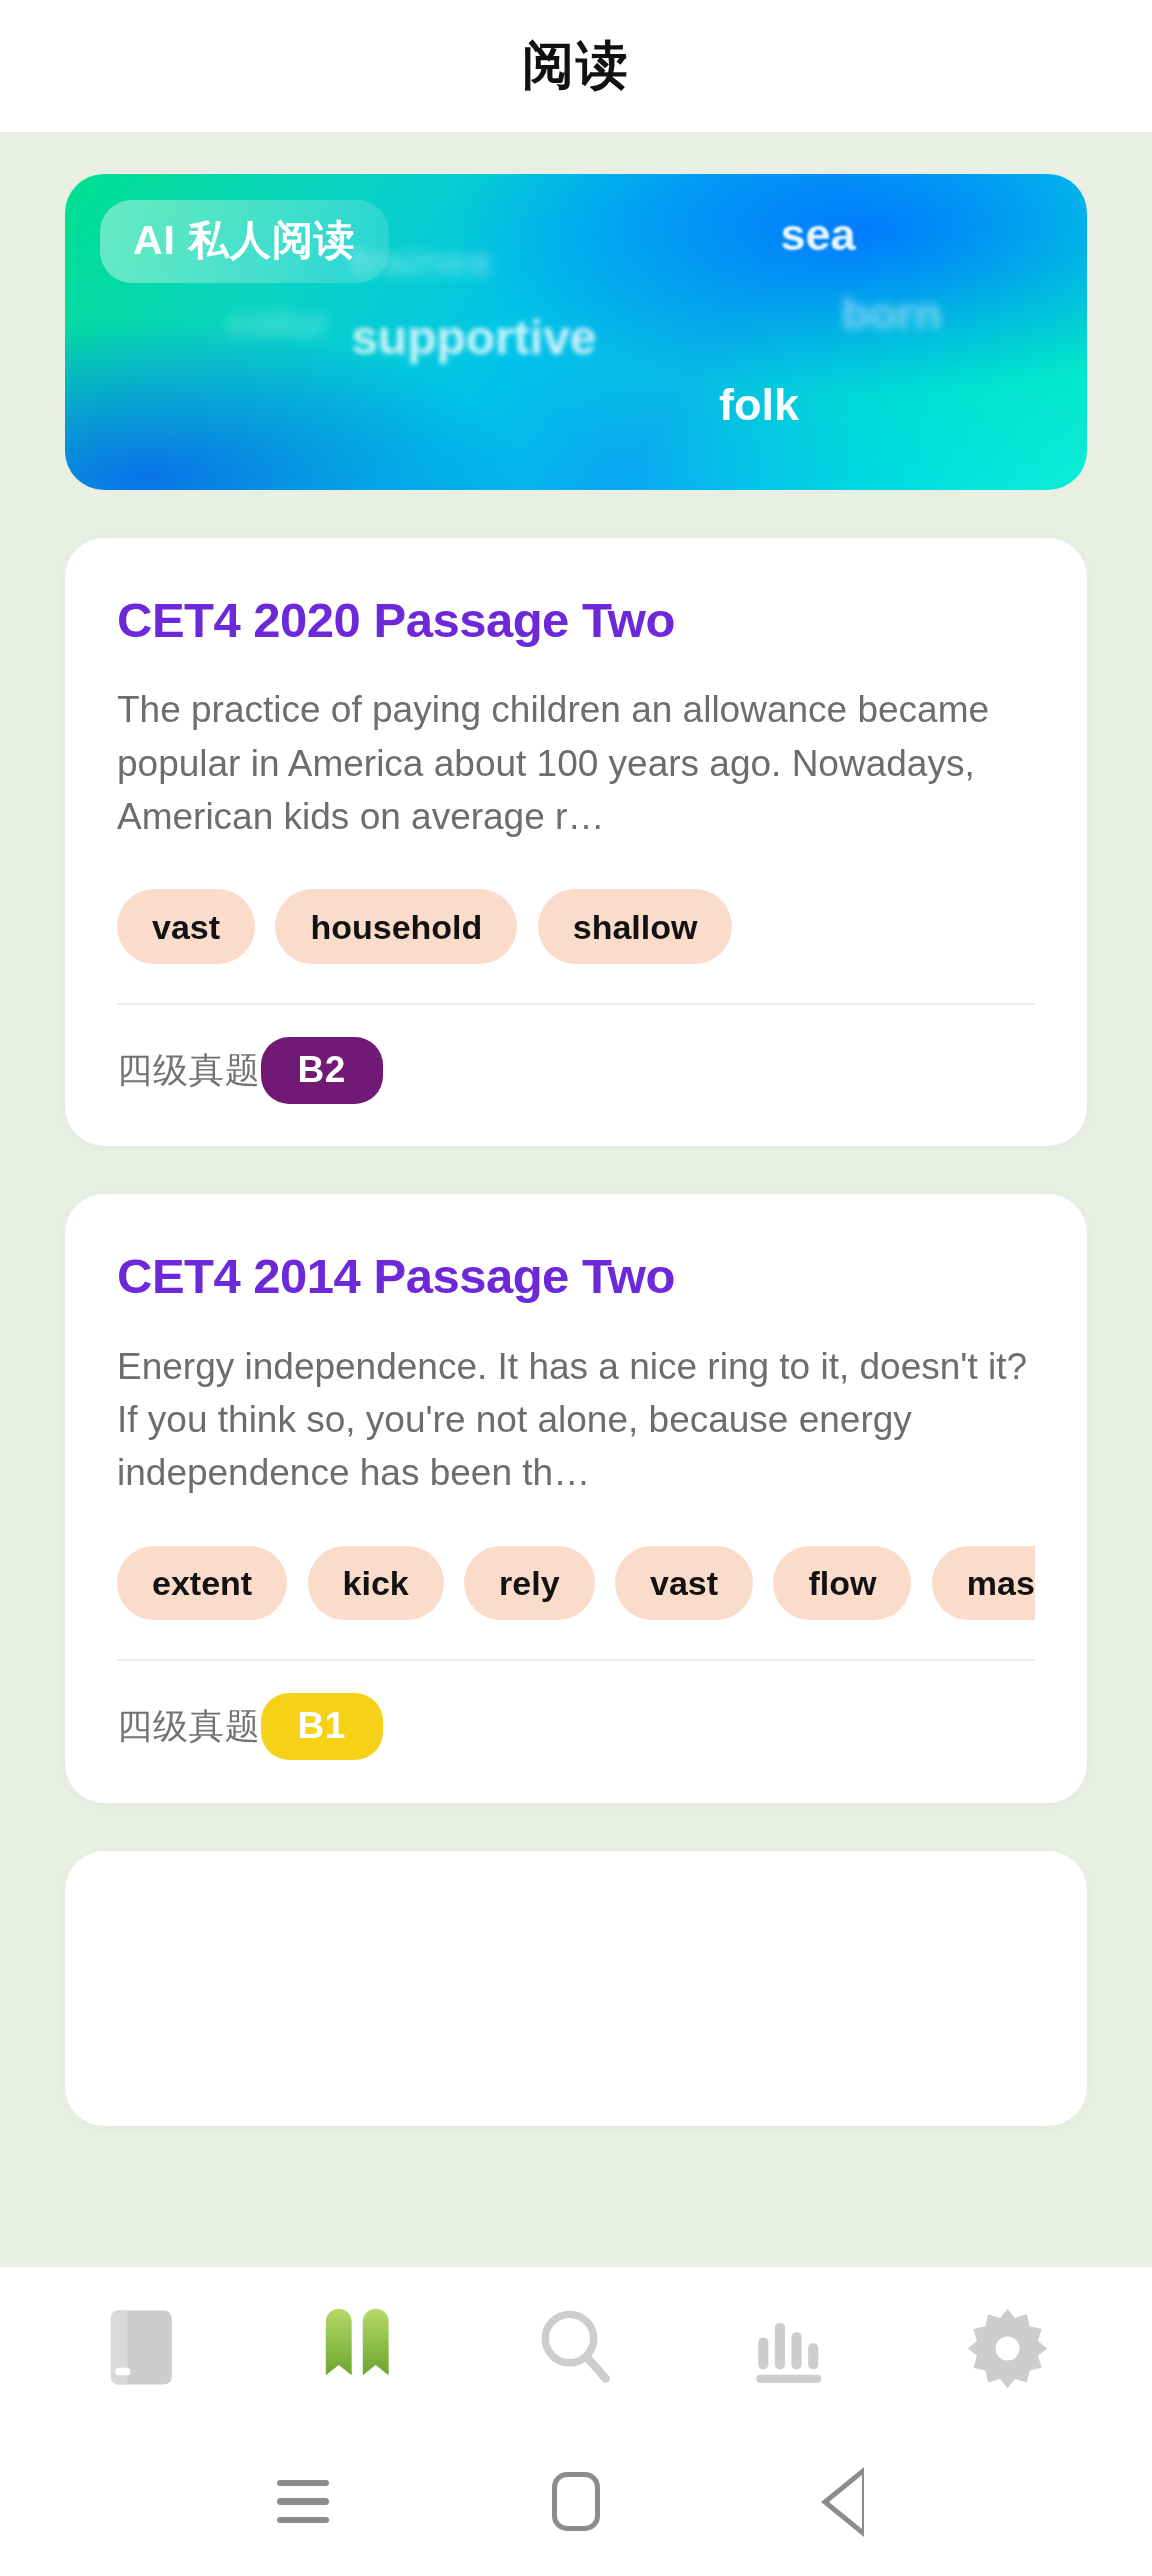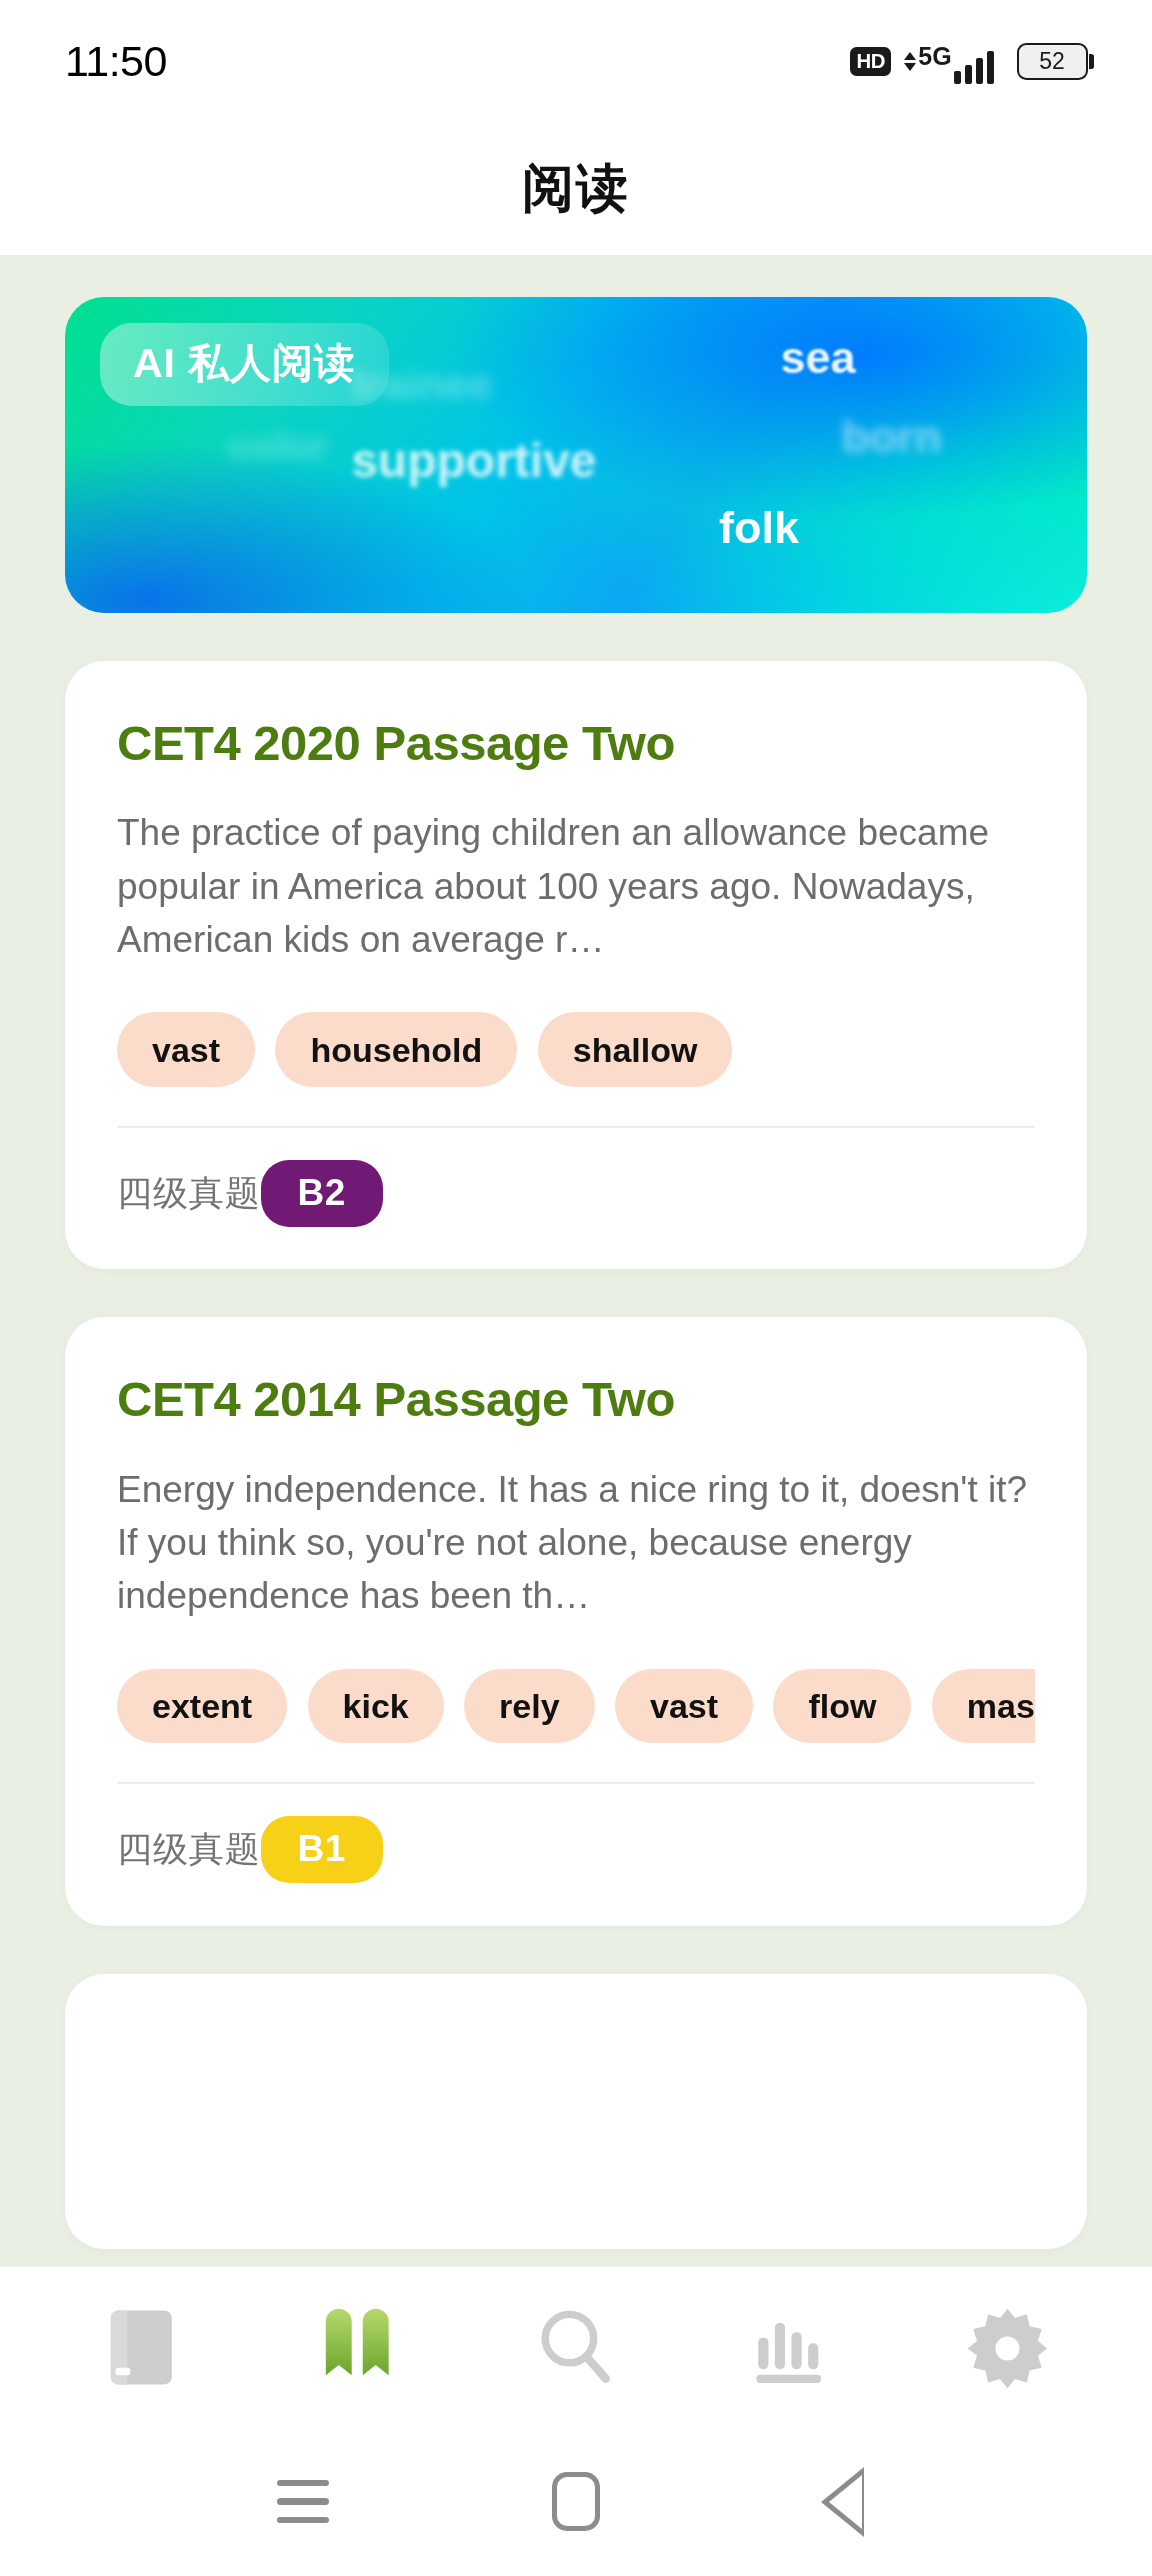--- a/index.html
+++ b/index.html
@@ -195,21 +195,21 @@
     background: #ffffff;
     border-radius: 39px;
     margin-top: 48px;
     padding: 54px 52px 37px 52px;
     overflow: hidden;
     box-shadow: 0 1.9px 9.3px rgba(0,0,0,0.03);
   }
   .card-title {
     font-size: 49px;
     font-weight: 700;
-    color: #4d7c0f;
+    color: #6d28d9;
     letter-spacing: -0.5px;
     line-height: 1.15;
   }
   .card-excerpt {
     margin-top: 35px;
     font-size: 37px;
     line-height: 1.44;
     color: #6d6d6d;
     font-weight: 400;
     overflow: hidden;
@@ -328,45 +328,20 @@
     border-top: 27px solid transparent;
     border-bottom: 27px solid transparent;
     border-right: 33px solid #ffffff;
   }
 </style>
 </head>
 <body>
 
 <div class="phone">
 
-  <div class="status-bar">
-    <div class="status-time">11:50</div>
-    <div class="status-icons">
-      <div class="hd-badge">HD</div>
-      <div class="net-group">
-        <div class="net-arrows">
-          <div class="tri-up"></div>
-          <div class="tri-down"></div>
-        </div>
-        <div class="net-label">5G</div>
-        <div class="sig-bars">
-          <i></i>
-            <i></i>
-            <i></i>
-            <i></i>
-        </div>
-      </div>
-      <div class="battery">
-        <div class="battery-body">
-          <span class="battery-pct">52</span>
-        </div>
-        <div class="battery-cap"></div>
-      </div>
-    </div>
-  </div>
 
   <div class="app-header">
     <div class="app-title">阅读</div>
   </div>
 
   <div class="content">
 
     <div class="hero">
       <div class="hero-words">
           <div class="hero-word" style="left: 28%; top: 20%; font-size: 43px; opacity: 0.34; filter: blur(5.6px);">trainee</div>

